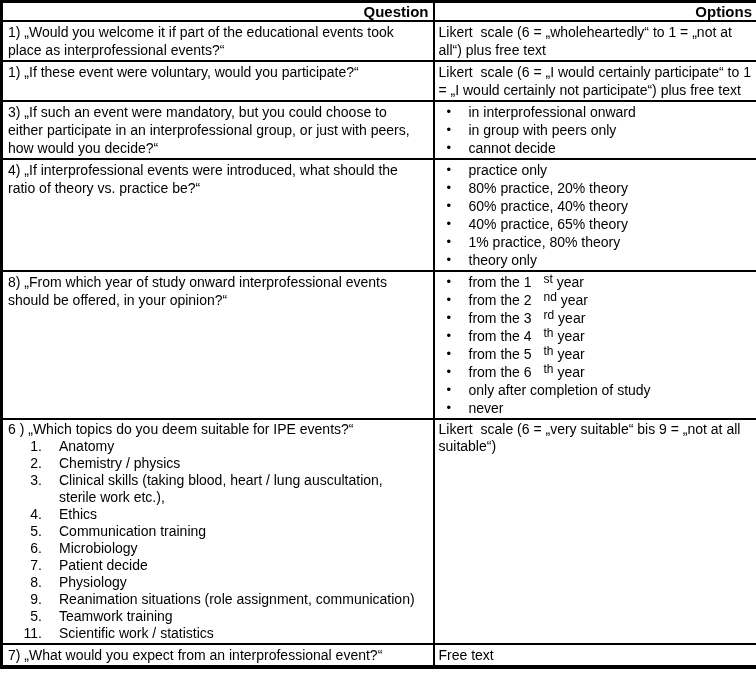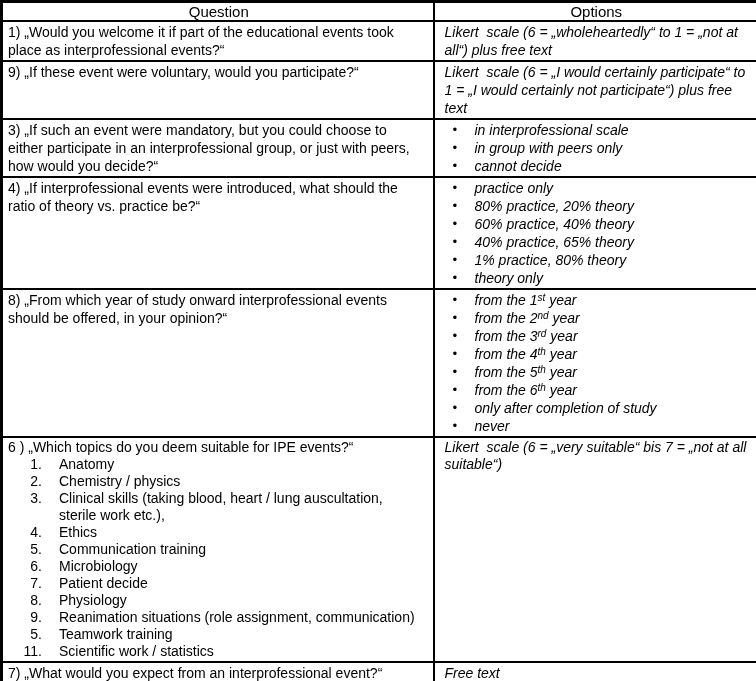--- a/index.html
+++ b/index.html
@@ -22,28 +22,28 @@
   }
   col.c-question { width: 432px; }
   col.c-options  { width: 324px; }
   th, td {
     border: 2px solid #000;
     vertical-align: top;
     padding: 0;
     overflow: hidden;
   }
   th {
-    text-align: center;
+    text-align: right;
     font-size: 15px;
-    font-weight: normal;
+    font-weight: bold;
     line-height: 15px;
     padding: 1px 4px 1px 6px;
   }
   td.q-cell { padding: 1px 16px 1px 5px; margin-top: 28px; }
-  td.o-cell { padding: 1px 4px 1px 10px; font-style: italic; }
+  td.o-cell { padding: 1px 4px 1px 4px; }
   .q-text {
     font-size: 14px;
     line-height: 18px;
     white-space: pre-wrap;
     margin: 0;
   }
   .o-text {
     font-size: 14px;
     line-height: 18px;
     white-space: pre-wrap;
@@ -73,23 +73,24 @@
   div.numlist .num-row {
     display: grid;
     grid-template-columns: 34px 1fr;
     column-gap: 17px;
     font-size: 14px;
     line-height: 17px;
   }
   div.numlist .num-label { text-align: right; }
   tr.row-6 .q-text, tr.row-6 .o-text { line-height: 17px; }
   sup {
-    font-size: 10px;
+    font-size: 12px;
     line-height: 0;
     vertical-align: 4px;
+    margin-left: 12px;
   }
 </style>
 </head>
 <body>
 
 <div id="page">
   <table class="qtable">
     <colgroup>
       <col class="c-question">
       <col class="c-options">
@@ -104,35 +105,35 @@
         <tr class="row-1">
           <td class="q-cell">
             <div class="q-text">1) „Would you welcome it if part of the educational events took place as interprofessional events?“</div>
           </td>
           <td class="o-cell">
             <div class="o-text">Likert  scale (6 = „wholeheartedly“ to 1 = „not at all“) plus free text</div>
           </td>
         </tr>
         <tr class="row-2">
           <td class="q-cell">
-            <div class="q-text">9) „If these event were voluntary, would you participate?“</div>
+            <div class="q-text">1) „If these event were voluntary, would you participate?“</div>
           </td>
           <td class="o-cell">
             <div class="o-text">Likert  scale (6 = „I would certainly participate“ to 1 = „I would certainly not participate“) plus free text</div>
           </td>
         </tr>
         <tr class="row-3">
           <td class="q-cell">
             <div class="q-text">3) „If such an event were mandatory, but you could choose to either participate in an interprofessional group, or just with peers, how would you decide?“</div>
           </td>
           <td class="o-cell">
             <ul class="bullets">
               <li>
                 <span class="bullet-glyph">•</span>
-                <span>in interprofessional scale</span>
+                <span>in interprofessional onward</span>
               </li>
               <li>
                 <span class="bullet-glyph">•</span>
                 <span>in group with peers only</span>
               </li>
               <li>
                 <span class="bullet-glyph">•</span>
                 <span>cannot decide</span>
               </li>
             </ul>
@@ -256,21 +257,21 @@
                 <span class="num-label">5.</span>
                 <span>Teamwork training</span>
               </div>
               <div class="num-row">
                 <span class="num-label">11.</span>
                 <span>Scientific work / statistics</span>
               </div>
             </div>
           </td>
           <td class="o-cell">
-            <div class="o-text">Likert  scale (6 = „very suitable“ bis 7 = „not at all suitable“)</div>
+            <div class="o-text">Likert  scale (6 = „very suitable“ bis 9 = „not at all suitable“)</div>
           </td>
         </tr>
         <tr class="row-7">
           <td class="q-cell">
             <div class="q-text">7) „What would you expect from an interprofessional event?“</div>
           </td>
           <td class="o-cell">
             <div class="o-text">Free text</div>
           </td>
         </tr>

